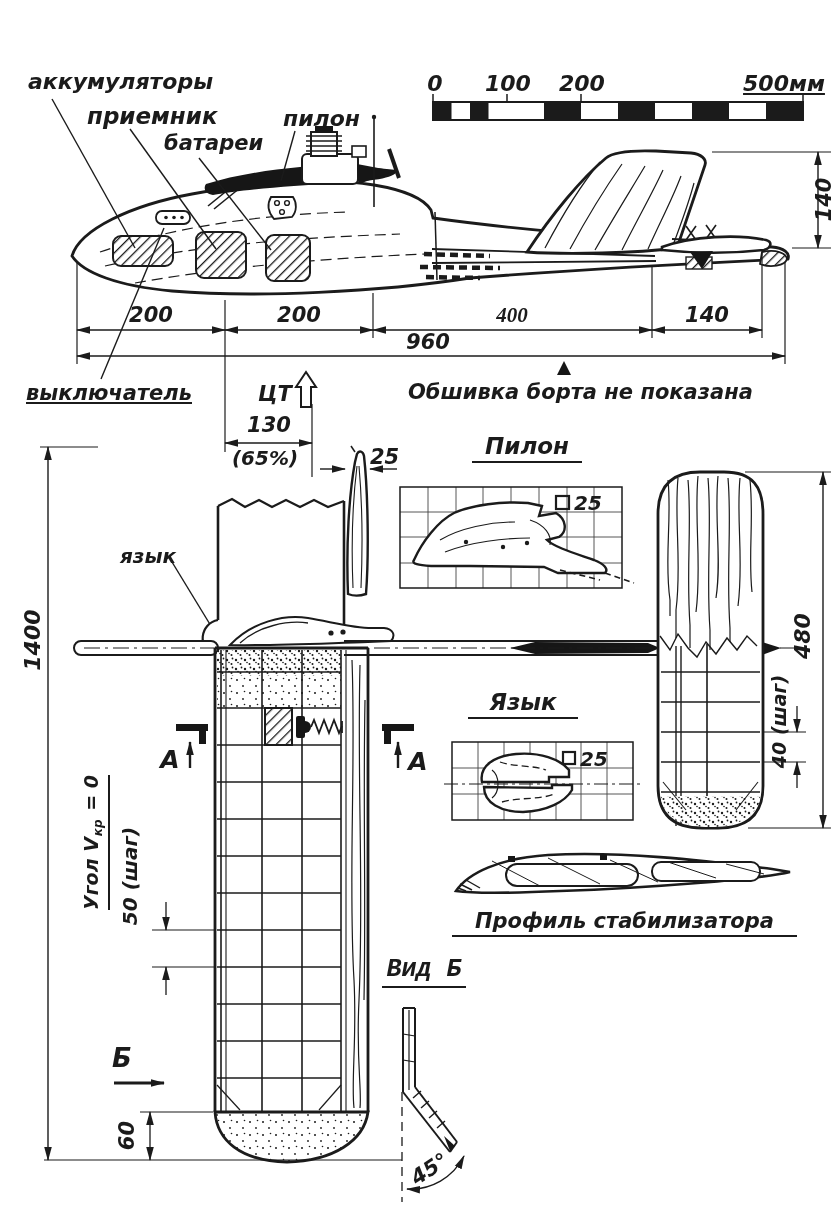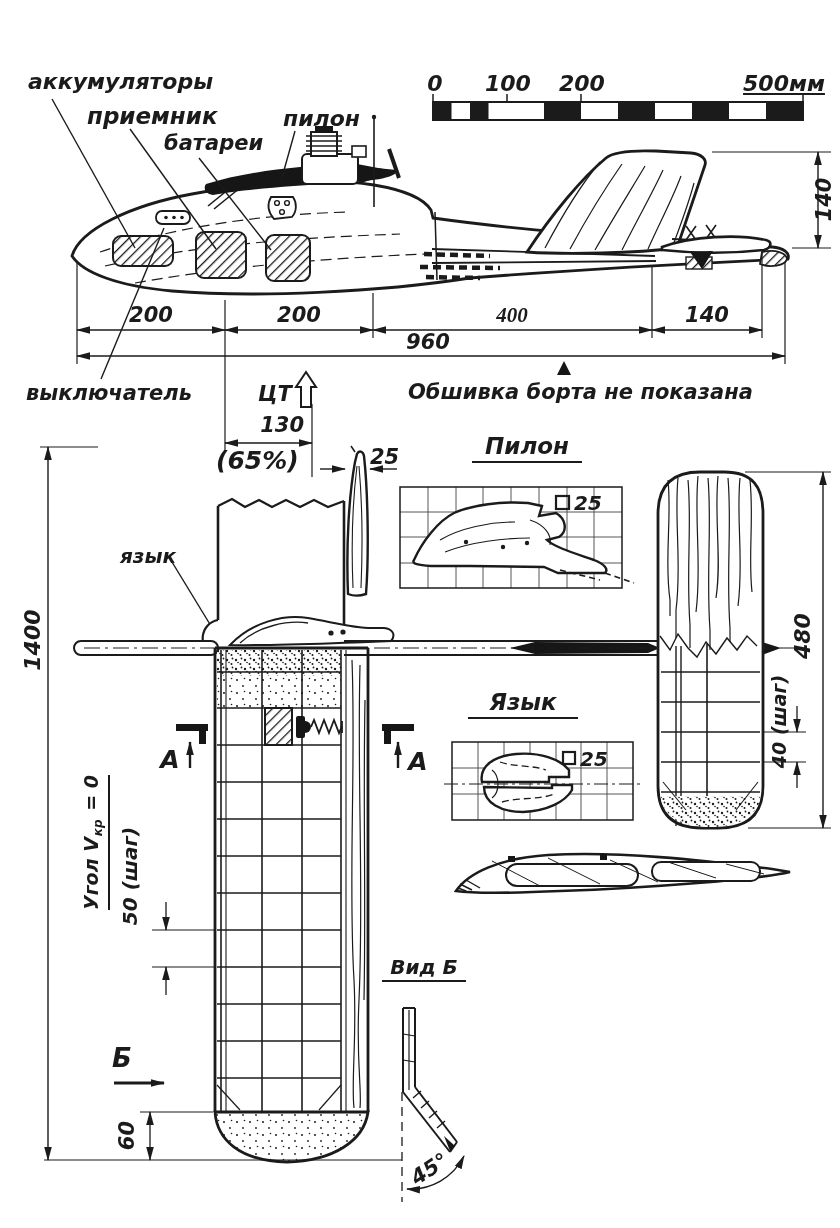--- a/index.html
+++ b/index.html
@@ -414,38 +414,38 @@
   <path d="M444,1136 L455,1146 L450,1151 Z" fill="#161616" stroke="none"></path>
   <line x1="402" y1="1092" x2="402" y2="1202" stroke-width="1.3" stroke-dasharray="9 6"></line>
   <path d="M407,1189 A60,60 0 0 0 464,1156" stroke-width="1.4" marker-start="url(#ah)" marker-end="url(#ah)"></path>
 </g>
 </svg>
 
 <div class="lbl" style="left:28px;top:70px;font-size:22px;">аккумуляторы</div>
 <div class="lbl" style="left:87px;top:104px;font-size:23px;">приемник</div>
 <div class="lbl" style="left:164px;top:132px;font-size:21px;">батареи</div>
 <div class="lbl" style="left:283px;top:107px;font-size:22px;">пилон</div>
-<div class="lbl" style="left:26px;top:382px;font-size:21px;">выключатель</div>
+<div class="lbl" style="left:26px;top:382px;font-size:21px;text-decoration:underline;">выключатель</div>
 
 <div class="lbl ctr" style="left:425px;top:72px;width:20px;font-size:22px;">0</div>
 <div class="lbl ctr" style="left:485px;top:72px;width:44px;font-size:22px;">100</div>
 <div class="lbl ctr" style="left:559px;top:72px;width:44px;font-size:22px;">200</div>
 <div class="lbl ctr" style="left:742px;top:72px;width:84px;font-size:22px;text-decoration:underline;">500мм</div>
 
 <div class="lbl ctr" style="left:121px;top:304px;width:60px;font-size:21px;">200</div>
 <div class="lbl ctr" style="left:269px;top:304px;width:60px;font-size:21px;">200</div>
 <div class="lbl ctr" style="left:482px;top:304px;width:60px;font-size:21px;font-family:Liberation Serif, serif;">400</div>
 <div class="lbl ctr" style="left:677px;top:304px;width:60px;font-size:21px;">140</div>
 <div class="lbl ctr" style="left:398px;top:331px;width:60px;font-size:21px;">960</div>
 <div class="lbl rot ctr" style="left:803px;top:188px;width:44px;font-size:21px;">140</div>
 
 <div class="lbl" style="left:258px;top:383px;font-size:21px;">ЦТ</div>
 <div class="lbl" style="left:408px;top:381px;font-size:21px;text-align:center;">Обшивка борта не показана</div>
-<div class="lbl ctr" style="left:234px;top:414px;width:70px;font-size:21px;text-align:right;">130</div>
-<div class="lbl ctr" style="left:216px;top:447px;width:80px;font-size:25px;">(65%)</div>
+<div class="lbl ctr" style="left:234px;top:414px;width:70px;font-size:21px;">130</div>
+<div class="lbl ctr" style="left:225px;top:447px;width:80px;font-size:20px;">(65%)</div>
 <div class="lbl" style="left:370px;top:446px;font-size:21px;">25</div>
 
 <div class="lbl und ctr" style="left:472px;top:434px;width:110px;font-size:23px;">Пилон</div>
 <div class="lbl" style="left:574px;top:492px;font-size:20px;">25</div>
 
 <div class="lbl" style="left:120px;top:545px;font-size:20px;">язык</div>
 <div class="lbl rot ctr" style="left:0px;top:628px;width:66px;font-size:22px;">1400</div>
 
 <div class="lbl ctr" style="left:156px;top:746px;width:28px;font-size:25px;">А</div>
 <div class="lbl ctr" style="left:404px;top:748px;width:28px;font-size:25px;">А</div>
@@ -457,16 +457,17 @@
   <span>Угол V</span><span class="sub">кр</span>&nbsp;<span>= 0</span>
 </div>
 <div class="lbl rot ctr" style="left:62px;top:865px;width:136px;font-size:20px;">50 (шаг)</div>
 
 <div class="lbl" style="left:112px;top:1044px;font-size:26px;">Б</div>
 <div class="lbl rot ctr" style="left:106px;top:1124px;width:44px;font-size:21px;">60</div>
 
 <div class="lbl rot ctr" style="left:770px;top:624px;width:66px;font-size:22px;">480</div>
 <div class="lbl rot ctr" style="left:721px;top:711px;width:116px;font-size:19px;">40 (шаг)</div>
 
-<div class="lbl und ctr" style="left:382px;top:956px;width:84px;font-size:20px;">Вид Б</div>
+<div class="lbl und ctr" style="left:452px;top:910px;width:345px;font-size:21px;">Профиль стабилизатора</div>
+<div class="lbl und ctr" style="left:382px;top:956px;width:84px;font-size:25px;font-family:Liberation Mono, monospace;">Вид Б</div>
 <div class="lbl" style="left:410px;top:1158px;font-size:21px;transform:rotate(-33deg);">45°</div>
 
 </div>
 
 </body></html>

